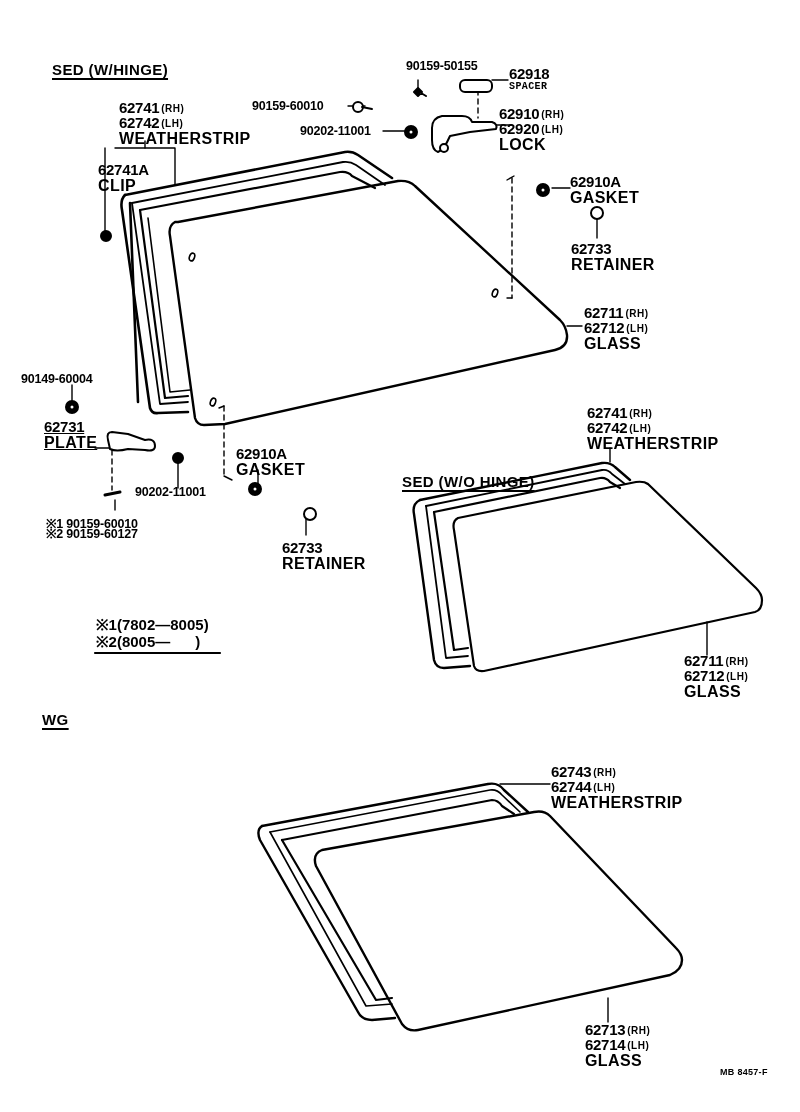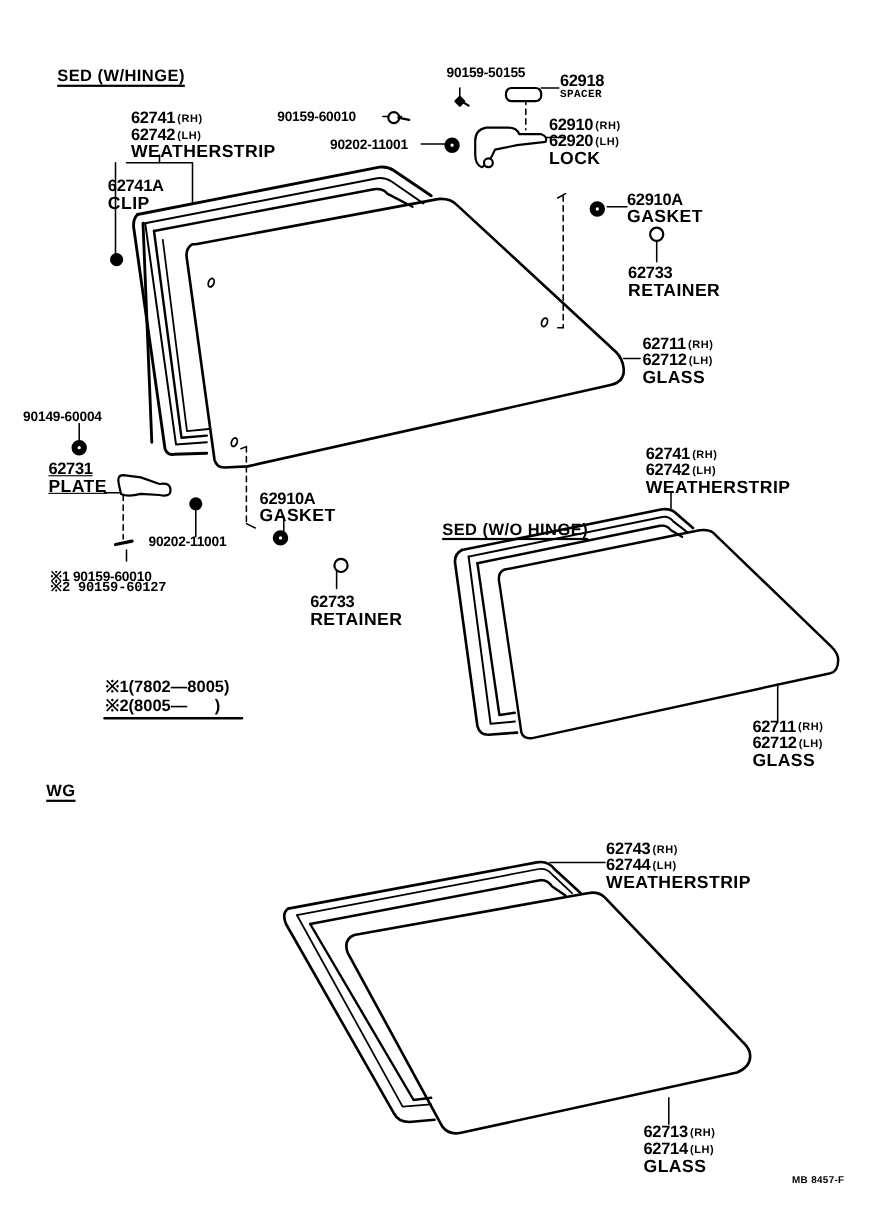--- a/index.html
+++ b/index.html
@@ -208,21 +208,21 @@
 
 <div class="lbl" style="left:282px;top:540px;">
   <div class="pn">62733</div>
   <div class="nm">RETAINER</div>
 </div>
 
 <div class="lbl pn-small" style="left:46px;top:518px;">
   <span>※1</span>
   <span>90159-60010</span>
 </div>
-<div class="lbl pn-small" style="left:46px;top:528px;font-family:Liberation Mono, monospace;">
+<div class="lbl pn-small" style="left:46px;top:528px;">
   <span>※2</span>
   <span>90159-60127</span>
 </div>
 
 <div class="lbl note" style="left:96px;top:617px;text-align:center;">※1(7802—8005)</div>
 <div class="lbl note" style="left:96px;top:634px;white-space:pre;">※2(8005—      )</div>
 
 <div class="lbl" style="left:587px;top:405px;">
   <div class="pn"><span>62741</span><span class="side">(RH)</span></div>
   <div class="pn"><span>62742</span><span class="side">(LH)</span></div>

